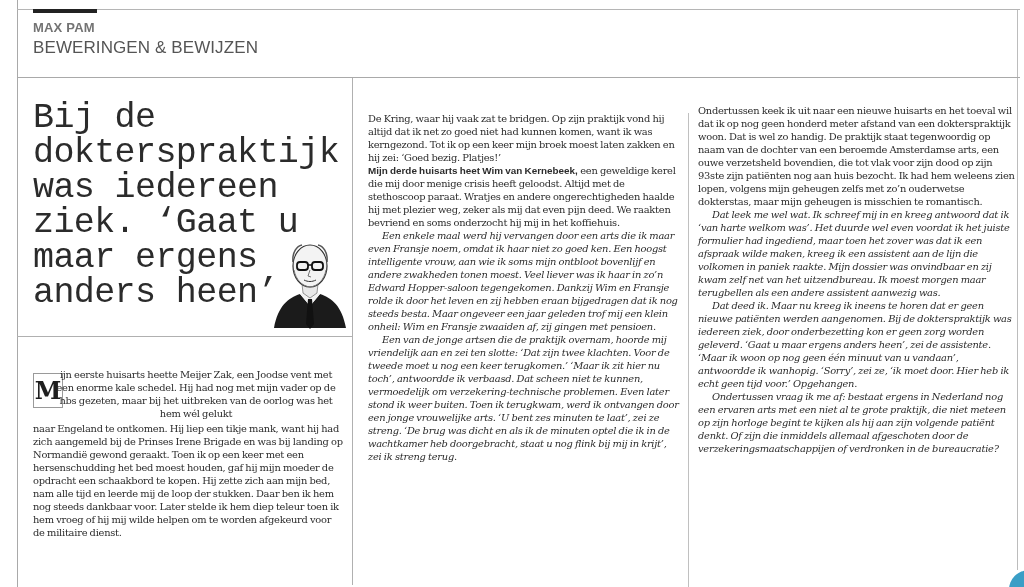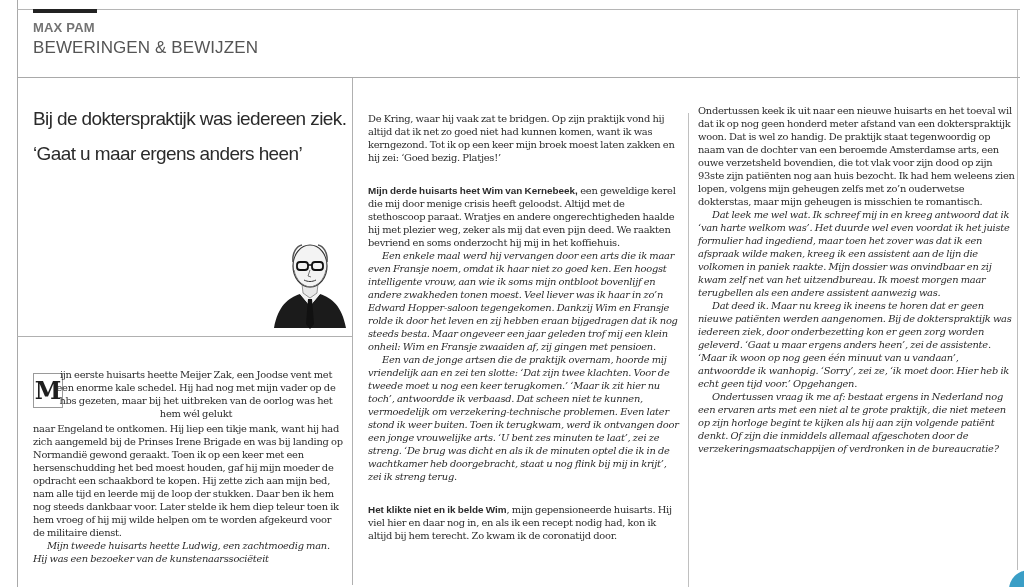--- a/index.html
+++ b/index.html
@@ -12,32 +12,32 @@
 
     .kicker-bar { position: absolute; left: 33px; top: 9px; width: 64px; height: 4px; background: #222; }
     .author { position: absolute; left: 33px; top: 20px; font-family: "Liberation Sans", sans-serif; font-weight: bold; font-size: 13px; letter-spacing: 0.2px; color: #737373; }
     .series { position: absolute; left: 33px; top: 38px; font-family: "Liberation Sans", sans-serif; font-size: 17px; color: #555; letter-spacing: 0.1px; }
 
     .header-line { position: absolute; left: 17px; top: 77px; width: 1003px; height: 1px; background: #a9a9a9; }
 
     .col-sep-1 { position: absolute; left: 352px; top: 78px; width: 1px; height: 507px; background: #b0b0b0; }
     .col-sep-2 { position: absolute; left: 688px; top: 113px; width: 1px; height: 474px; background: #c0c0c0; }
 
-    .headline { position: absolute; left: 33px; top: 101px; width: 320px; font-family: Liberation Sans, sans-serif; font-size: 19px; line-height: 35px; color: #2b2b2b; letter-spacing: -0.6px; font-weight: normal; }
+    .headline { position: absolute; left: 33px; top: 101px; width: 320px; font-family: Liberation Mono, monospace; font-size: 35px; line-height: 35px; color: #2b2b2b; letter-spacing: -0.6px; font-weight: normal; }
 
     .portrait { position: absolute; left: 270px; top: 236px; width: 80px; height: 96px; }
 
     .lede-line { position: absolute; left: 17px; top: 336px; width: 335px; height: 1px; background: #b0b0b0; }
 
     .dropcap { position: absolute; left: 33px; top: 373px; width: 30px; height: 35px; border: 1px solid #9a9a9a; font-family: "DejaVu Serif", serif; font-weight: bold; font-size: 24px; line-height: 33px; text-align: center; color: #1f1f1f; }
 
     .body-text { font-family: "DejaVu Serif", serif; font-size: 9.9px; line-height: 13px; color: #2c2c2c; letter-spacing: -0.25px; word-spacing: -0.5px; }
     .body-text p { margin: 0; }
     .body-text .indent { text-indent: 14px; font-style: italic; }
-    .body-text .gap { margin-top: 20px; }
+    .body-text .gap { margin-top: 0; }
     .body-text b { font-family: "Liberation Sans", sans-serif; font-weight: bold; letter-spacing: 0; }
 
     .col1-intro { position: absolute; left: 56px; top: 368px; width: 280px; text-align: center; }
     .col1-rest { position: absolute; left: 33px; top: 422px; width: 312px; }
     .col2 { position: absolute; left: 368px; top: 112px; width: 312px; }
     .col3 { position: absolute; left: 698px; top: 104px; width: 318px; }
 
     .corner-badge { position: absolute; left: 1009px; top: 570px; width: 40px; height: 40px; border-radius: 50%; background: #3a9ec6; }
   </style>
 </head>
@@ -88,29 +88,27 @@
 <div class="lede-line"></div>
 
 <div class="dropcap">M</div>
 
 <div class="body-text col1-intro">
   <p>ijn eerste huisarts heette Meijer Zak, een Joodse vent met een enorme kale schedel. Hij had nog met mijn vader op de hbs gezeten, maar bij het uitbreken van de oorlog was het hem wél gelukt</p>
 </div>
 
 <div class="body-text col1-rest">
   <p>naar Engeland te ontkomen. Hij liep een tikje mank, want hij had zich aangemeld bij de Prinses Irene Brigade en was bij landing op Normandië gewond geraakt. Toen ik op een keer met een hersenschudding het bed moest houden, gaf hij mijn moeder de opdracht een schaakbord te kopen. Hij zette zich aan mijn bed, nam alle tijd en leerde mij de loop der stukken. Daar ben ik hem nog steeds dankbaar voor. Later stelde ik hem diep teleur toen ik hem vroeg of hij mij wilde helpen om te worden afgekeurd voor de militaire dienst.</p>
-  <p class="indent">Mijn tweede huisarts heette Ludwig, een zachtmoedig man. Hij was een bezoeker van de kunstenaarssociëteit</p>
 </div>
 
 <div class="body-text col2">
   <p>De Kring, waar hij vaak zat te bridgen. Op zijn praktijk vond hij altijd dat ik net zo goed niet had kunnen komen, want ik was kerngezond. Tot ik op een keer mijn broek moest laten zakken en hij zei: ‘Goed bezig. Platjes!’</p>
   <p class="gap"><b>Mijn derde huisarts heet Wim van Kernebeek,</b><span> een geweldige kerel die mij door menige crisis heeft geloodst. Altijd met de stethoscoop paraat. Wratjes en andere ongerechtigheden haalde hij met plezier weg, zeker als mij dat even pijn deed. We raakten bevriend en soms onderzocht hij mij in het koffiehuis.</span></p>
   <p class="indent">Een enkele maal werd hij vervangen door een arts die ik maar even Fransje noem, omdat ik haar niet zo goed ken. Een hoogst intelligente vrouw, aan wie ik soms mijn ontbloot bovenlijf en andere zwakheden tonen moest. Veel liever was ik haar in zo’n Edward Hopper-saloon tegengekomen. Dankzij Wim en Fransje rolde ik door het leven en zij hebben eraan bijgedragen dat ik nog steeds besta. Maar ongeveer een jaar geleden trof mij een klein onheil: Wim en Fransje zwaaiden af, zij gingen met pensioen.</p>
   <p class="indent">Een van de jonge artsen die de praktijk overnam, hoorde mij vriendelijk aan en zei ten slotte: ‘Dat zijn twee klachten. Voor de tweede moet u nog een keer terugkomen.’ ‘Maar ik zit hier nu toch’, antwoordde ik verbaasd. Dat scheen niet te kunnen, vermoedelijk om verzekering-technische problemen. Even later stond ik weer buiten. Toen ik terugkwam, werd ik ontvangen door een jonge vrouwelijke arts. ‘U bent zes minuten te laat’, zei ze streng. ‘De brug was dicht en als ik de minuten optel die ik in de wachtkamer heb doorgebracht, staat u nog flink bij mij in krijt’, zei ik streng terug.</p>
-  <p class="gap"><b>Het klikte niet en ik belde Wim</b><span>, mijn gepensioneerde huisarts. Hij viel hier en daar nog in, en als ik een recept nodig had, kon ik altijd bij hem terecht. Zo kwam ik de coronatijd door.</span></p>
 </div>
 
 <div class="body-text col3">
   <p>Ondertussen keek ik uit naar een nieuwe huisarts en het toeval wil dat ik op nog geen honderd meter afstand van een dokterspraktijk woon. Dat is wel zo handig. De praktijk staat tegenwoordig op naam van de dochter van een beroemde Amsterdamse arts, een ouwe verzetsheld bovendien, die tot vlak voor zijn dood op zijn 93ste zijn patiënten nog aan huis bezocht. Ik had hem weleens zien lopen, volgens mijn geheugen zelfs met zo’n ouderwetse dokterstas, maar mijn geheugen is misschien te romantisch.</p>
   <p class="indent">Dat leek me wel wat. Ik schreef mij in en kreeg antwoord dat ik ‘van harte welkom was’. Het duurde wel even voordat ik het juiste formulier had ingediend, maar toen het zover was dat ik een afspraak wilde maken, kreeg ik een assistent aan de lijn die volkomen in paniek raakte. Mijn dossier was onvindbaar en zij kwam zelf net van het uitzendbureau. Ik moest morgen maar terugbellen als een andere assistent aanwezig was.</p>
   <p class="indent">Dat deed ik. Maar nu kreeg ik ineens te horen dat er geen nieuwe patiënten werden aangenomen. Bij de dokterspraktijk was iedereen ziek, door onderbezetting kon er geen zorg worden geleverd. ‘Gaat u maar ergens anders heen’, zei de assistente. ‘Maar ik woon op nog geen één minuut van u vandaan’, antwoordde ik wanhopig. ‘Sorry’, zei ze, ‘ik moet door. Hier heb ik echt geen tijd voor.’ Opgehangen.</p>
   <p class="indent">Ondertussen vraag ik me af: bestaat ergens in Nederland nog een ervaren arts met een niet al te grote praktijk, die niet meteen op zijn horloge begint te kijken als hij aan zijn volgende patiënt denkt. Of zijn die inmiddels allemaal afgeschoten door de verzekeringsmaatschappijen of verdronken in de bureaucratie?</p>
 </div>
 
 <div class="corner-badge"></div>

